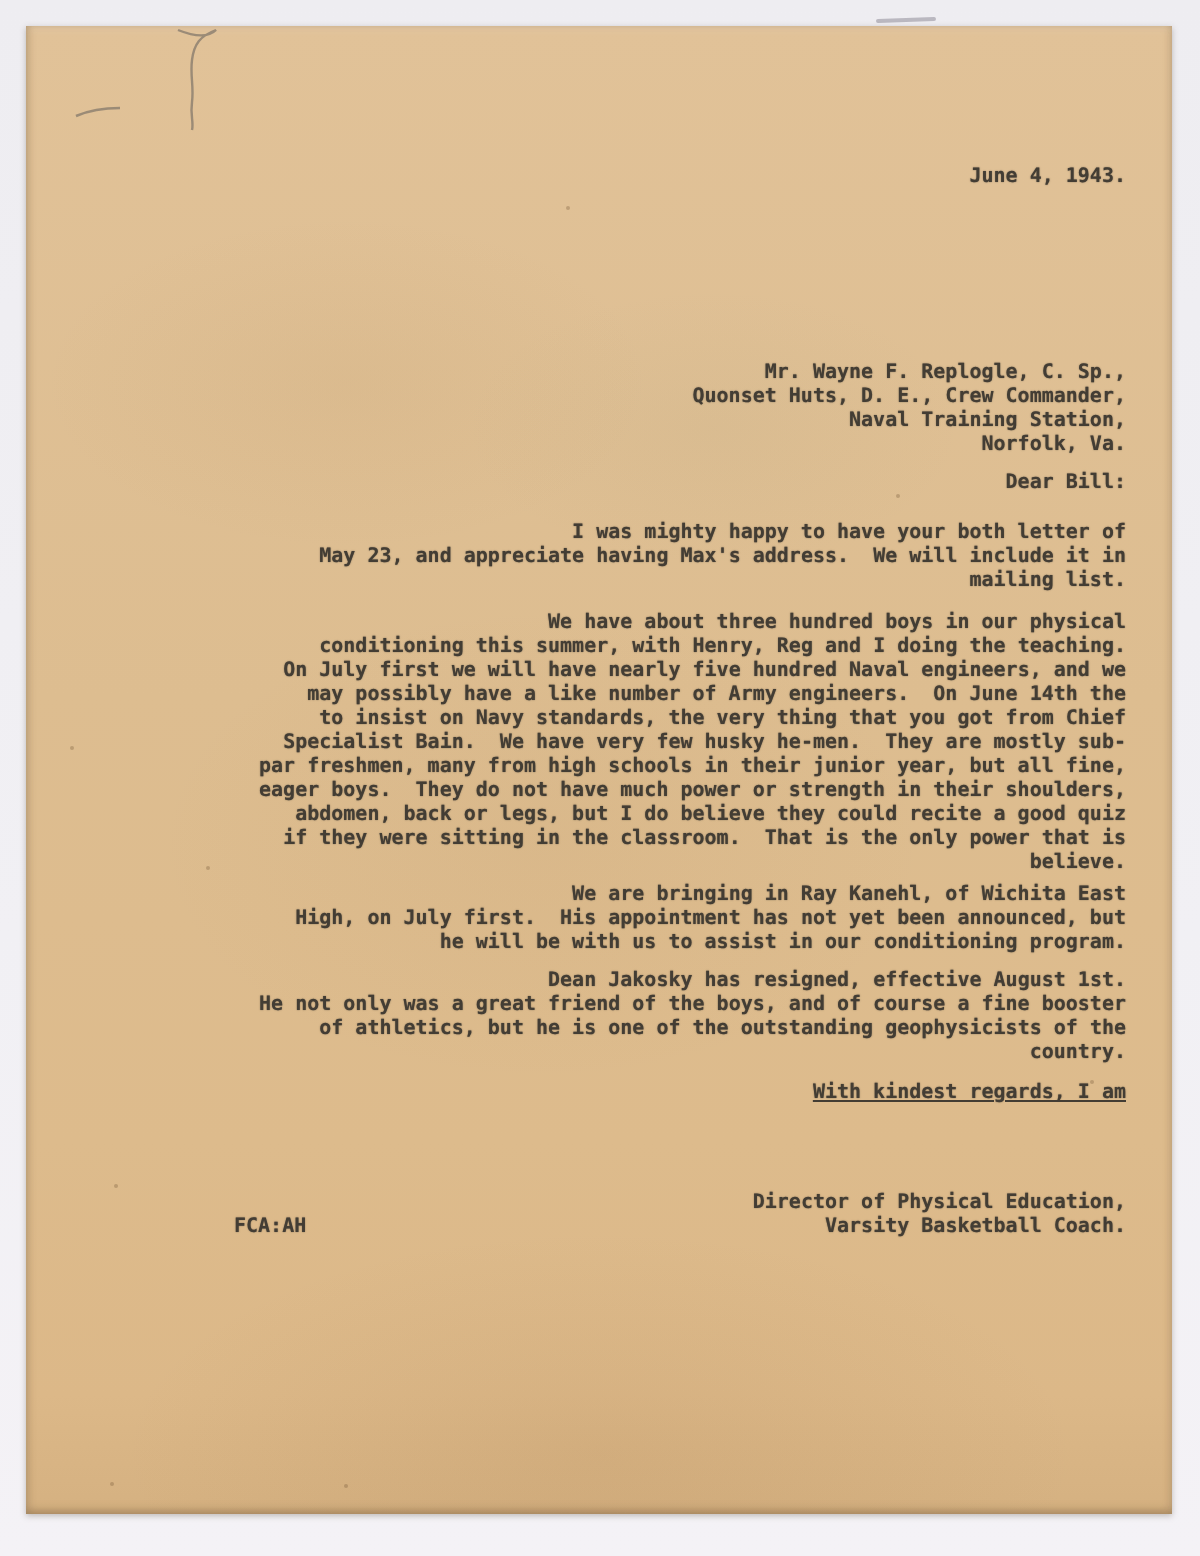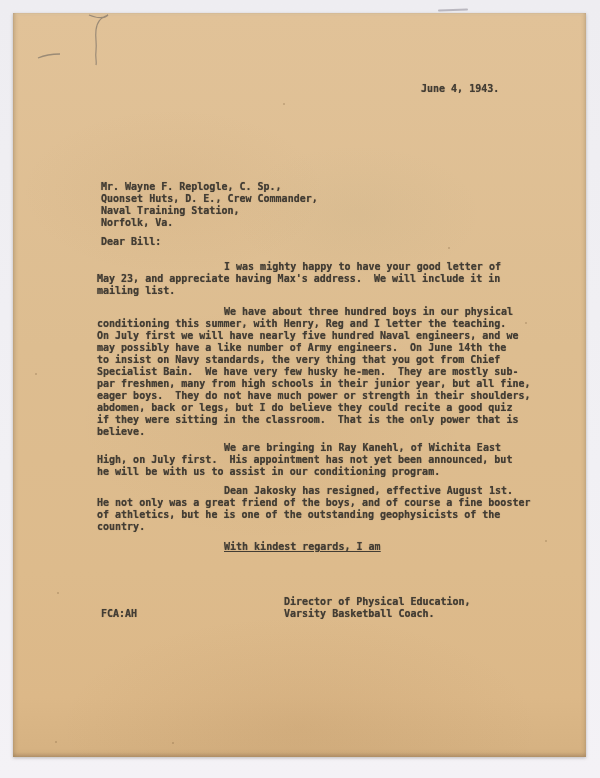--- a/index.html
+++ b/index.html
@@ -17,21 +17,21 @@
       radial-gradient(260px 160px at 45% 55%, rgba(150,105,55,0.05), transparent 75%),
       radial-gradient(300px 140px at 50% 96%, rgba(140,95,50,0.09), transparent 80%),
       linear-gradient(180deg,#e1c298 0%,#ddbd90 45%,#ddbb8c 75%,#dcb888 92%,#d5b181 100%);
     box-shadow:
       0 1px 3px rgba(90,80,70,0.35),
       inset 2px 0 4px -1px rgba(120,95,65,0.30),
       inset -2px 0 4px -1px rgba(120,95,65,0.18),
       inset 0 -3px 5px -1px rgba(115,90,60,0.35),
       inset 0 2px 3px rgba(255,250,240,0.18);
   }
-  .content{position:absolute;left:84px;top:0;width:450px;color:#433d34;}
+  .content{position:absolute;left:100px;top:0;width:450px;color:#433d34;text-align:right;}
   .line{
     white-space:pre;font-size:10px;line-height:12px;font-weight:700;
     letter-spacing:0;color:#433d34;
     text-shadow:0 0 0.7px rgba(67,61,52,0.75);
   }
   .date-line{margin-top:70px;margin-left:324px;}
   .address{margin-top:86px;margin-left:4px;}
   .salutation{margin-top:7px;margin-left:4px;}
   .para{margin-top:9px;}
   .para.p1{margin-top:13px;}
@@ -80,28 +80,28 @@
       <div class="address">
           <div class="line">Mr. Wayne F. Replogle, C. Sp.,</div>
           <div class="line">Quonset Huts, D. E., Crew Commander,</div>
           <div class="line">Naval Training Station,</div>
           <div class="line">Norfolk, Va.</div>
         </div>
 
       <div class="line salutation">Dear Bill:</div>
 
       <div class="para p1">
-          <div class="line">I was mighty happy to have your good letter of</div>
+          <div class="line">I was mighty happy to have your both letter of</div>
           <div class="line">May 23, and appreciate having Max's address.  We will include it in</div>
           <div class="line">mailing list.</div>
         </div>
 
       <div class="para p2">
           <div class="line">We have about three hundred boys in our physical</div>
-          <div class="line">conditioning this summer, with Henry, Reg and I letter the teaching.</div>
+          <div class="line">conditioning this summer, with Henry, Reg and I doing the teaching.</div>
           <div class="line">On July first we will have nearly five hundred Naval engineers, and we</div>
           <div class="line">may possibly have a like number of Army engineers.  On June 14th the</div>
           <div class="line">to insist on Navy standards, the very thing that you got from Chief</div>
           <div class="line">Specialist Bain.  We have very few husky he-men.  They are mostly sub-</div>
           <div class="line">par freshmen, many from high schools in their junior year, but all fine,</div>
           <div class="line">eager boys.  They do not have much power or strength in their shoulders,</div>
           <div class="line">abdomen, back or legs, but I do believe they could recite a good quiz</div>
           <div class="line">if they were sitting in the classroom.  That is the only power that is</div>
           <div class="line">believe.</div>
         </div>

